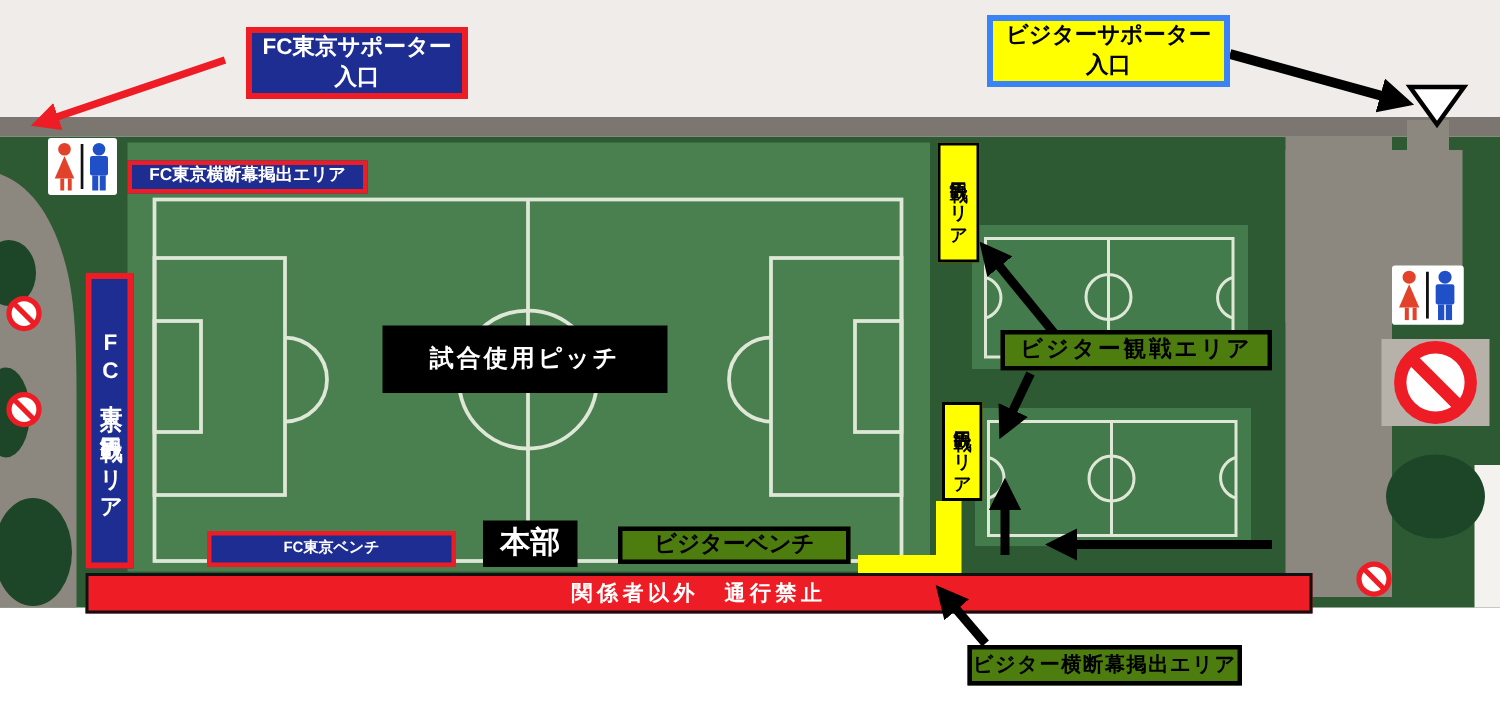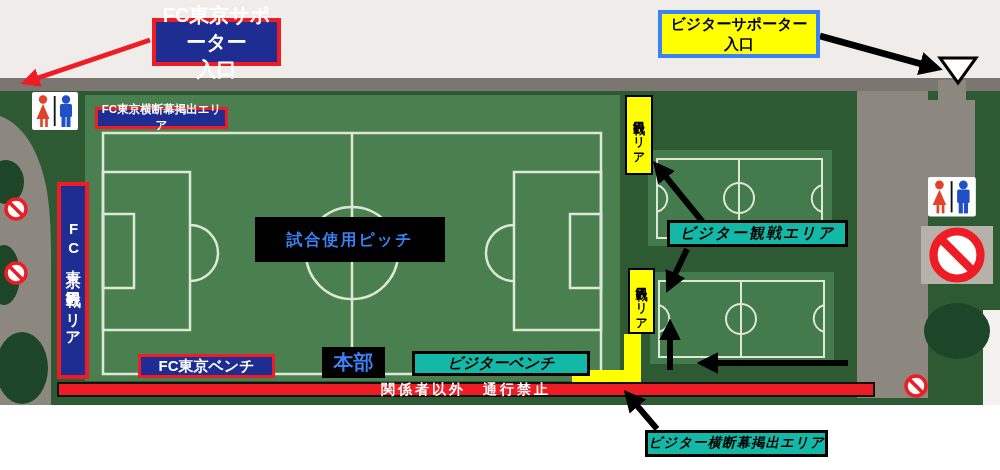--- a/index.html
+++ b/index.html
@@ -9,26 +9,26 @@
   #gray-strip{position:absolute;left:0;top:78px;width:1000px;height:13px;background:#7b766f;}
   #map-base{position:absolute;left:0;top:91px;width:1000px;height:314px;background:#2d5a33;}
   svg.layer{position:absolute;left:0;top:0;width:1000px;height:470px;}
   #terrain{z-index:2;}
   #arrows{z-index:4;}
   .lbl{position:absolute;display:flex;align-items:center;justify-content:center;
        text-align:center;font-weight:bold;box-sizing:border-box;z-index:5;line-height:1.35;}
   .blue-red{background:#1e2d92;color:#ffffff;border:4px solid #ee1c24;}
   .blue-red3{background:#1e2d92;color:#ffffff;border:3px solid #ee1c24;}
   .yellow-black{background:#ffff00;color:#000000;border:4px solid #3b82f6;}
-  .yellow-black3{background:#14b8a6;color:#000000;border:3px solid #000000;font-style:italic;}
+  .yellow-black3{background:#4d7c0f;color:#000000;border:3px solid #000000;}
   .yellow-black2{background:#ffff00;color:#000000;border:2px solid #000000;}
-  .black-box{background:#000000;color:#3b82f6;}
+  .black-box{background:#000000;color:#ffffff;}
   .pre{white-space:pre-line;}
   .vert{writing-mode:vertical-rl;text-orientation:upright;letter-spacing:2px;}
-  #bar-no-passage{position:absolute;left:57px;top:382px;width:818px;height:15px;
+  #bar-no-passage{position:absolute;left:57px;top:382px;width:818px;height:27px;
        background:#ee1c24;border:2px solid #111111;box-sizing:border-box;color:#ffffff;
        font-weight:bold;font-size:14px;letter-spacing:3px;display:flex;align-items:center;
        justify-content:center;z-index:3;}
 </style>
 </head>
 <body>
 
 <div id="stage">
 
   <div id="bottom-white"></div>
@@ -149,37 +149,37 @@
     <polygon points="940,58 976,58 958,83" fill="#ffffff" stroke="#000000" stroke-width="3"></polygon>
     <line x1="150" y1="40" x2="26" y2="82" stroke="#ee1c24" stroke-width="5" marker-end="url(#ah-r)"></line>
     <line x1="820" y1="36" x2="936" y2="68" stroke="#000000" stroke-width="6.5" marker-end="url(#ah-b)"></line>
     <line x1="706" y1="226" x2="657" y2="166" stroke="#000000" stroke-width="6" marker-end="url(#ah-b)"></line>
     <line x1="687" y1="249" x2="669" y2="287" stroke="#000000" stroke-width="6" marker-end="url(#ah-b)"></line>
     <line x1="670" y1="370" x2="670" y2="325" stroke="#000000" stroke-width="6" marker-end="url(#ah-b)"></line>
     <line x1="848" y1="363" x2="703" y2="363" stroke="#000000" stroke-width="6" marker-end="url(#ah-b)"></line>
     <line x1="657" y1="429" x2="628" y2="395" stroke="#000000" stroke-width="6" marker-end="url(#ah-b)"></line>
   </svg>
 
-  <div class="lbl blue-red pre" style="left:152px;top:18px;width:129px;height:48px;font-size:20px;">FC東京サポーター
+  <div class="lbl blue-red pre" style="left:164px;top:18px;width:148px;height:48px;font-size:15px;">FC東京サポーター
 入口</div>
 
   <div class="lbl yellow-black pre" style="left:658px;top:10px;width:162px;height:48px;font-size:15px;">ビジターサポーター
 入口</div>
 
-  <div class="lbl blue-red3" style="left:95px;top:107px;width:133px;height:22px;font-size:11.5px;">FC東京横断幕掲出エリア</div>
+  <div class="lbl blue-red3" style="left:85px;top:107px;width:160px;height:22px;font-size:11.5px;">FC東京横断幕掲出エリア</div>
 
   <div class="lbl blue-red vert" style="left:57px;top:182px;width:32px;height:197px;font-size:15px;">FC東京　観戦エリア</div>
 
   <div class="lbl black-box" style="left:255px;top:217px;width:190px;height:45px;font-size:16px;letter-spacing:2px;">試合使用ピッチ</div>
 
   <div class="lbl black-box" style="left:322px;top:347px;width:63px;height:31px;font-size:20px;">本部</div>
 
-  <div class="lbl blue-red3" style="left:138px;top:354px;width:137px;height:24px;font-size:15px;">FC東京ベンチ</div>
+  <div class="lbl blue-red3" style="left:138px;top:354px;width:166px;height:24px;font-size:10px;">FC東京ベンチ</div>
 
-  <div class="lbl yellow-black3" style="left:412px;top:351px;width:178px;height:25px;font-size:15px;">ビジターベンチ</div>
+  <div class="lbl yellow-black3" style="left:412px;top:351px;width:155px;height:25px;font-size:15px;">ビジターベンチ</div>
 
   <div class="lbl yellow-black3" style="left:667px;top:220px;width:181px;height:27px;font-size:15px;letter-spacing:2px;">ビジター観戦エリア</div>
 
   <div class="lbl yellow-black2 vert" style="left:625px;top:95px;width:28px;height:80px;font-size:12px;letter-spacing:1px;">観戦エリア</div>
 
   <div class="lbl yellow-black2 vert" style="left:628px;top:268px;width:27px;height:66px;font-size:12px;letter-spacing:1px;">観戦エリア</div>
 
   <div class="lbl yellow-black3" style="left:645px;top:430px;width:183px;height:27px;font-size:13.5px;letter-spacing:1px;">ビジター横断幕掲出エリア</div>
 
 </div>

